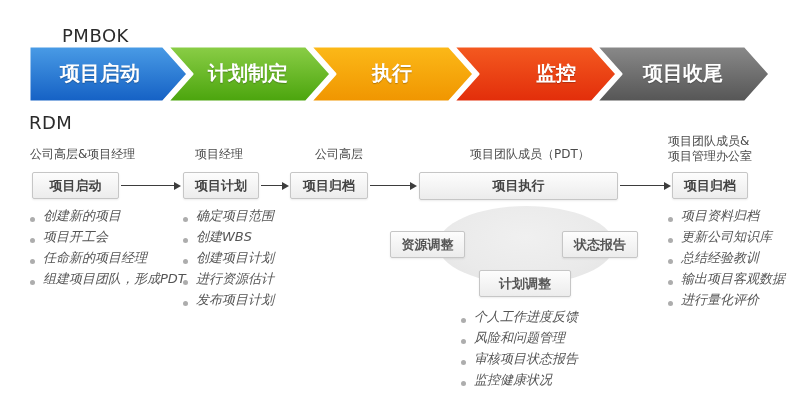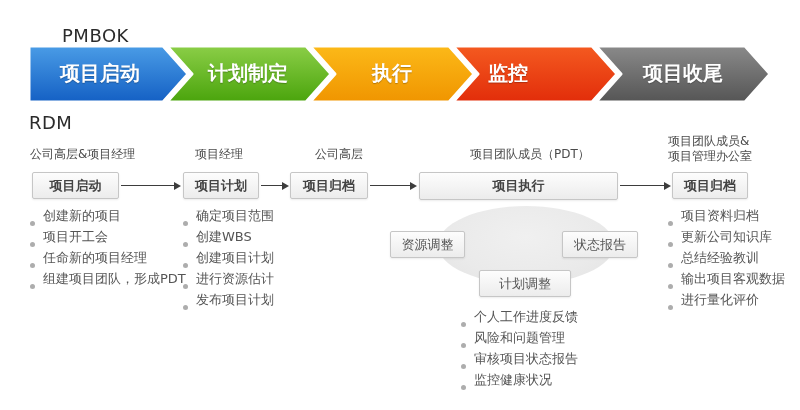--- a/index.html
+++ b/index.html
@@ -27,38 +27,38 @@
   }
 
   .node {
     position:absolute; display:flex; align-items:center; justify-content:center;
     background:linear-gradient(#fdfdfd,#ececec);
     border:1px solid #c6c6c6; border-radius:2px;
     font-size:13px; font-weight:bold; color:#444;
     box-shadow:0 1px 2px rgba(0,0,0,.08);
     z-index:3; white-space:nowrap;
   }
-  .node.sub { font-weight:normal; color:#555; }
+  .node.sub { font-weight:bold; color:#555; }
 
   .connector { position:absolute; top:185px; height:0; border-top:1px solid #3d3d3d; z-index:2; }
   .connector::after {
     content:""; position:absolute; right:-7px; top:-4.5px;
     border-top:4px solid transparent; border-bottom:4px solid transparent;
     border-left:7px solid #3d3d3d;
   }
 
   .loop-ellipse {
     position:absolute; left:438px; top:206px; width:176px; height:78px;
     border-radius:50%;
     background:radial-gradient(ellipse at 50% 40%, #f0f0f0 0%, #eaeaea 60%, #e3e3e3 100%);
     z-index:1;
   }
 
   .bullet-list { position:absolute; z-index:2; }
-  .bullet-item { display:flex; align-items:flex-end; line-height:21px; }
+  .bullet-item { display:flex; align-items:center; line-height:21px;font-style:italic; }
   .bullet-item .dot {
     flex:0 0 auto; width:5px; height:5px; border-radius:50%;
     background:#adadad; margin:8px 8px 0 0;
   }
   .bullet-item .txt { font-size:13px; color:#555; white-space:nowrap; }
 </style>
 </head>
 <body>
 
 <div class="canvas">
@@ -91,21 +91,21 @@
       </defs>
       <path d="M29 4 H163 L188 32 L163 60 H29 Z" fill="url(#g0)" stroke="#fff" stroke-width="3" stroke-linejoin="round"></path>
       <path d="M167 4 H306 L331 32 L306 60 H167 L192 32 Z" fill="url(#g1)" stroke="#fff" stroke-width="3" stroke-linejoin="round"></path>
       <path d="M310 4 H449 L474 32 L449 60 H310 L335 32 Z" fill="url(#g2)" stroke="#fff" stroke-width="3" stroke-linejoin="round"></path>
       <path d="M453 4 H592 L617 32 L592 60 H453 L478 32 Z" fill="url(#g3)" stroke="#fff" stroke-width="3" stroke-linejoin="round"></path>
       <path d="M596 4 H745 L770 32 L745 60 H596 L621 32 Z" fill="url(#g4)" stroke="#fff" stroke-width="3" stroke-linejoin="round"></path>
     </svg>
     <div class="stage-label" style="left:30px">项目启动</div>
     <div class="stage-label" style="left:178px">计划制定</div>
     <div class="stage-label" style="left:322px">执行</div>
-    <div class="stage-label" style="left:438px">监控</div>
+    <div class="stage-label" style="left:486px">监控</div>
     <div class="stage-label" style="left:613px">项目收尾</div>
   </div>
 
   <div class="section-label rdm">RDM</div>
 
   <div class="role-header" style="left:30px;  top:147px;">公司高层&amp;项目经理</div>
   <div class="role-header" style="left:195px; top:147px;">项目经理</div>
   <div class="role-header" style="left:315px; top:147px;">公司高层</div>
   <div class="role-header" style="left:470px; top:147px;">项目团队成员（PDT）</div>
   <div class="role-header" style="left:668px; top:134px;">

